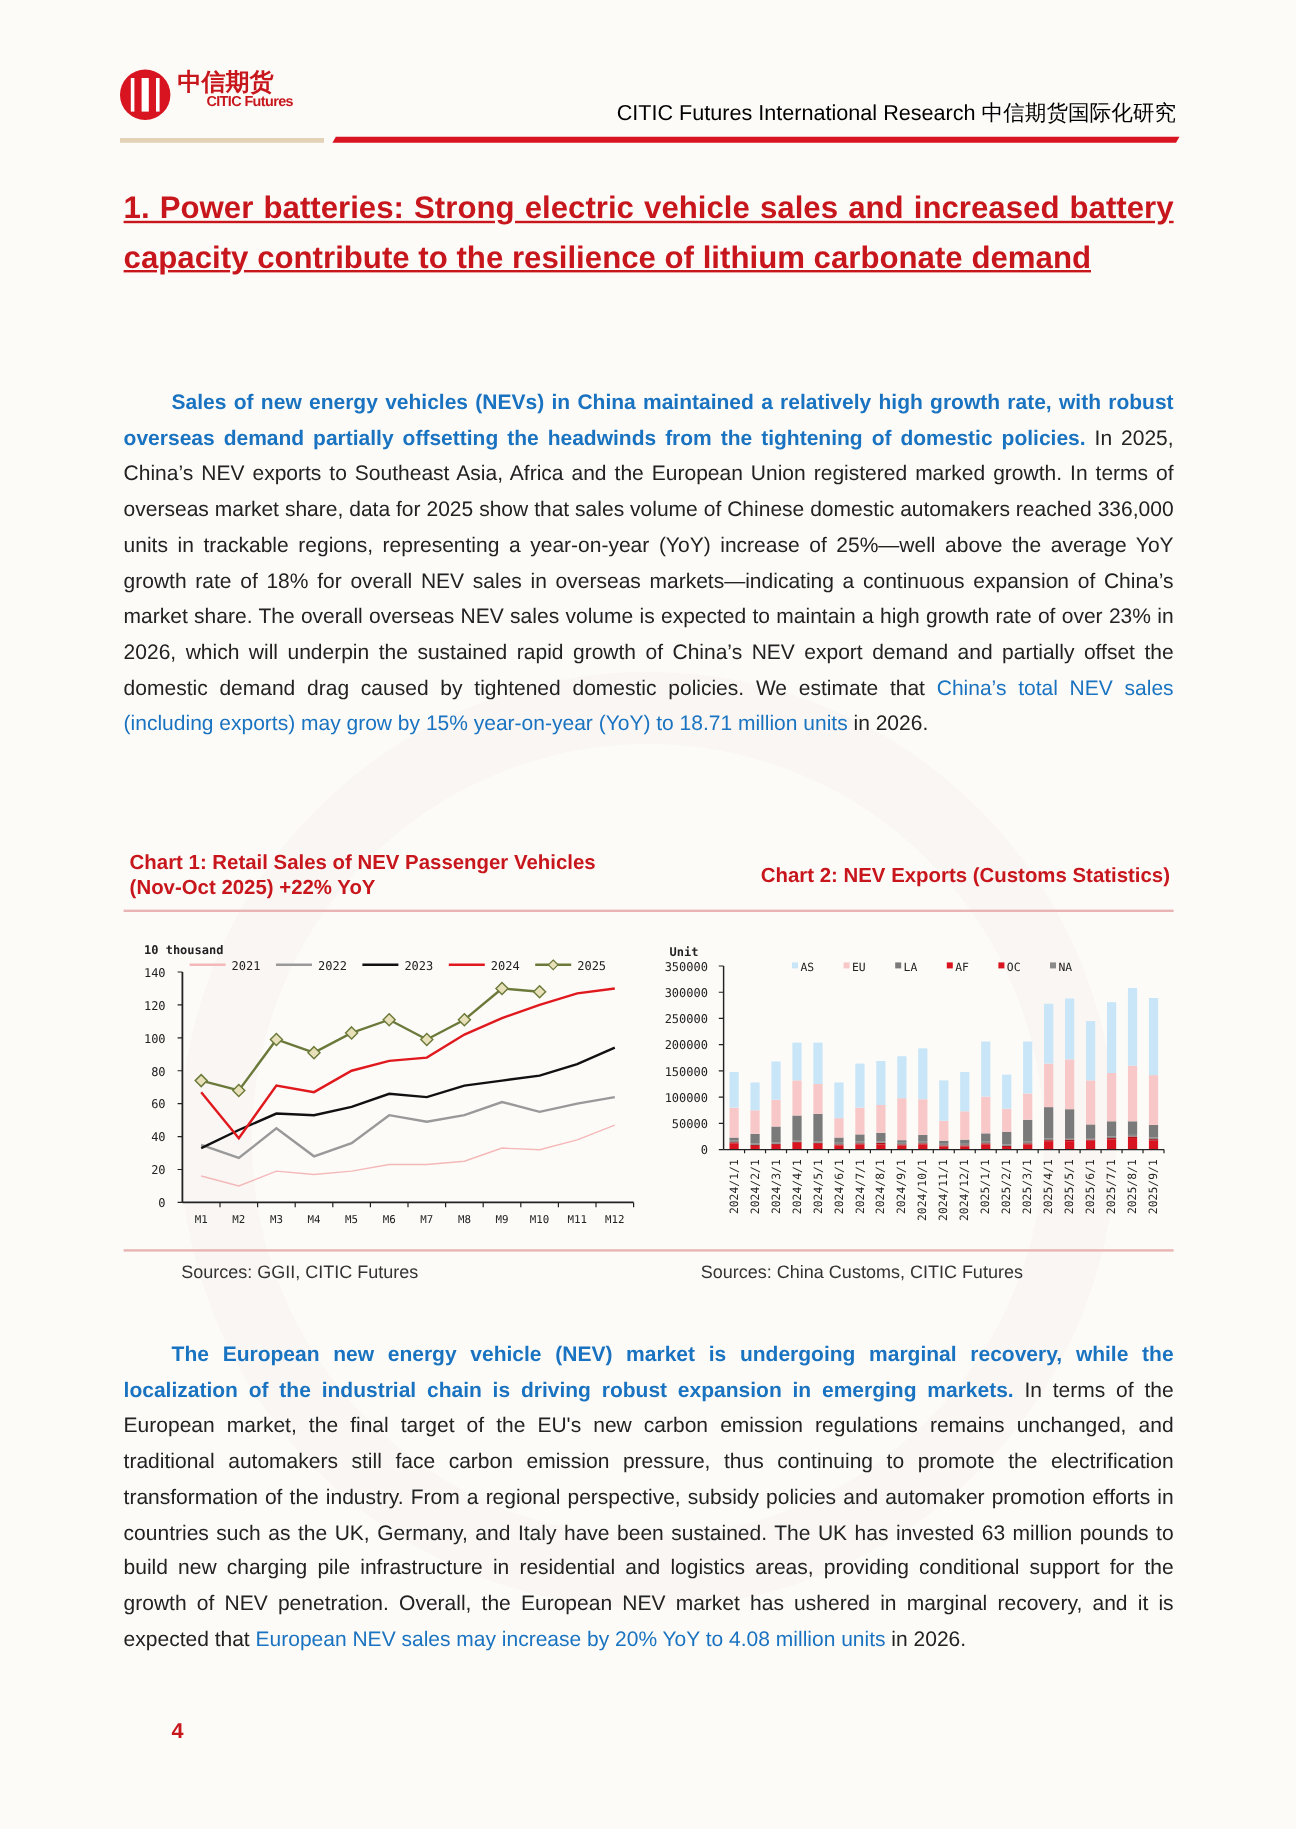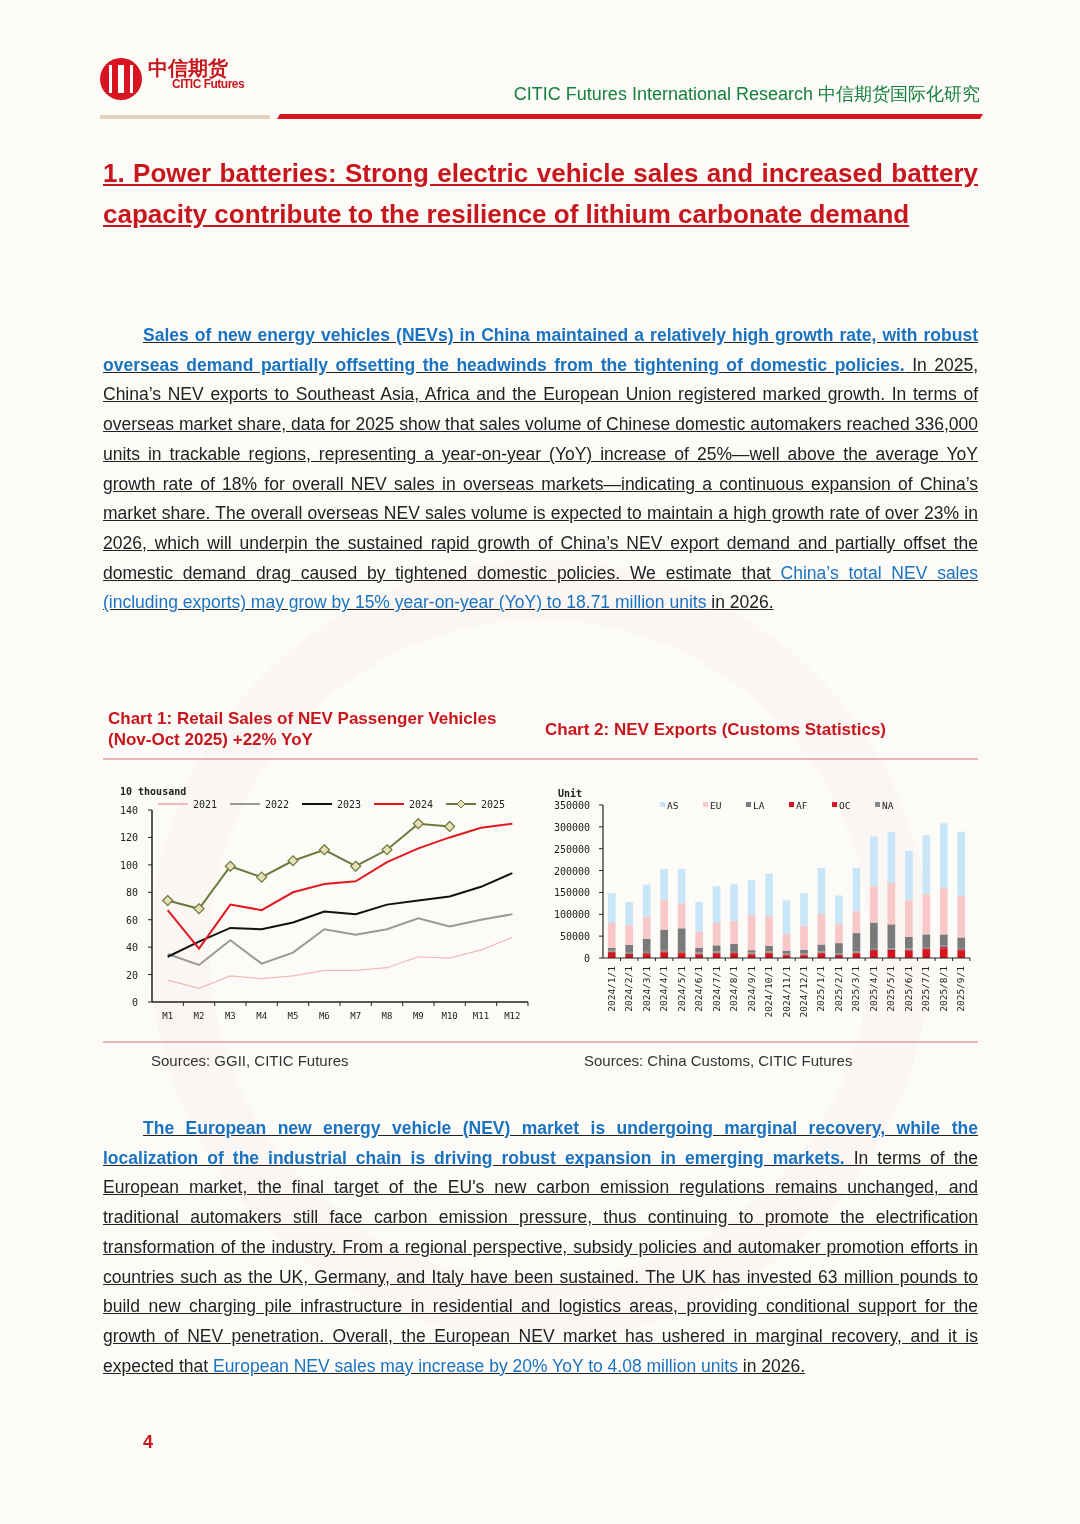--- a/index.html
+++ b/index.html
@@ -6,25 +6,25 @@
   body{width:1080px;height:1524px;background:#fdfbf8;font-family:"Liberation Sans",sans-serif;color:#222;position:relative;overflow:hidden;}
   .watermark{position:absolute;left:150px;top:560px;width:780px;height:780px;border-radius:50%;border:60px solid rgba(200,190,180,0.07);box-sizing:border-box;}
   .header{position:absolute;left:100px;top:56px;width:880px;height:60px;}
   .logo{position:absolute;left:0;top:2px;display:flex;}
   .logo-circle{width:42px;height:42px;border-radius:50%;background:#d7141f;position:relative;}
   .logo-circle::before{content:"";position:absolute;left:9px;top:7px;width:24px;height:28px;border-left:3px solid #fff;border-right:3px solid #fff;box-sizing:border-box;}
   .logo-circle::after{content:"";position:absolute;left:18px;top:7px;width:6px;height:28px;background:#fff;}
   .logo-text{margin-left:6px;line-height:1;}
   .logo-cn{font-family:"DejaVu Serif",serif;font-weight:bold;font-size:20px;color:#c8161d;}
   .logo-en{font-size:12px;font-weight:bold;color:#c8161d;letter-spacing:-0.5px;padding-left:24px;}
-  .header-title{position:absolute;right:0;top:26px;font-size:18px;color:#15803d;}
+  .header-title{position:absolute;right:0;top:26px;font-size:18px;color:#000000;}
   .header-bar-left{position:absolute;left:100px;top:115px;width:170px;height:4px;background:#e3d2b8;}
   .header-bar-right{position:absolute;left:277px;top:114px;width:703px;height:5px;background:#d7141f;transform:skewX(-30deg);transform-origin:left bottom;}
   h1{position:absolute;left:103px;top:153px;width:875px;margin:0;font-size:26px;line-height:41px;color:#c8161d;text-align:justify;font-weight:bold;text-decoration:underline;}
-  p.body{position:absolute;left:103px;width:875px;margin:0;font-size:17.5px;line-height:29.7px;text-align:justify;text-indent:40px;color:#222;text-decoration:underline;}
+  p.body{position:absolute;left:103px;width:875px;margin:0;font-size:17.5px;line-height:29.7px;text-align:justify;text-indent:40px;color:#222;}
   .hl-bold{color:#1a73c0;font-weight:bold;}
   .hl{color:#1a73c0;}
   .chart-title{position:absolute;font-size:17px;font-weight:bold;color:#c8161d;line-height:21px;}
   .rule{position:absolute;left:103px;width:875px;height:2px;background:#e8b4b4;}
   .source{position:absolute;font-size:15px;color:#333;margin-left:48px;}
   .page-num{position:absolute;left:143px;top:1432px;font-size:18px;font-weight:bold;color:#c8161d;}
   svg text{font-family:"DejaVu Sans Mono",monospace;}
 </style>
 </head>
 <body>
@@ -42,21 +42,21 @@
   <div class="header-title">CITIC Futures International Research 中信期货国际化研究</div>
 </div>
 <div class="header-bar-left"></div>
 <div class="header-bar-right"></div>
 
 <h1>1. Power batteries: Strong electric vehicle sales and increased battery capacity contribute to the resilience of lithium carbonate demand</h1>
 
 <p class="body" style="top:321px;"><span class="hl-bold">Sales of new energy vehicles (NEVs) in China maintained a relatively high growth rate, with robust overseas demand partially offsetting the headwinds from the tightening of domestic policies.</span><span> In 2025, China’s NEV exports to Southeast Asia, Africa and the European Union registered marked growth. In terms of overseas market share, data for 2025 show that sales volume of Chinese domestic automakers reached 336,000 units in trackable regions, representing a year-on-year (YoY) increase of 25%—well above the average YoY growth rate of 18% for overall NEV sales in overseas markets—indicating a continuous expansion of China’s market share. The overall overseas NEV sales volume is expected to maintain a high growth rate of over 23% in 2026, which will underpin the sustained rapid growth of China’s NEV export demand and partially offset the domestic demand drag caused by tightened domestic policies. We estimate that </span><span class="hl">China’s total NEV sales (including exports) may grow by 15% year-on-year (YoY) to 18.71 million units</span><span> in 2026.</span></p>
 
 <div class="chart-title" style="left:108px;top:708px;width:430px;">Chart 1: Retail Sales of NEV Passenger Vehicles (Nov-Oct 2025) +22% YoY</div>
-<div class="chart-title" style="left:545px;top:719px;width:430px;">Chart 2: NEV Exports (Customs Statistics)</div>
+<div class="chart-title" style="left:545px;top:719px;width:430px;text-align:right;">Chart 2: NEV Exports (Customs Statistics)</div>
 <div class="rule" style="top:758px;"></div>
 
 <svg style="position:absolute;left:100px;top:782px;" width="435" height="245" viewBox="0 0 435 245">
   <text x="20" y="13" font-size="10" font-weight="bold" fill="#222">10 thousand</text>
   <g id="c1-legend">
       <line x1="58" y1="22" x2="88" y2="22" stroke="#f4b8b8" stroke-width="2"></line>
       <text x="93" y="26" font-size="10" fill="#222">2021</text>
       <line x1="130" y1="22" x2="160" y2="22" stroke="#999999" stroke-width="2"></line>
       <text x="165" y="26" font-size="10" fill="#222">2022</text>
       <line x1="202" y1="22" x2="232" y2="22" stroke="#111111" stroke-width="2"></line>

